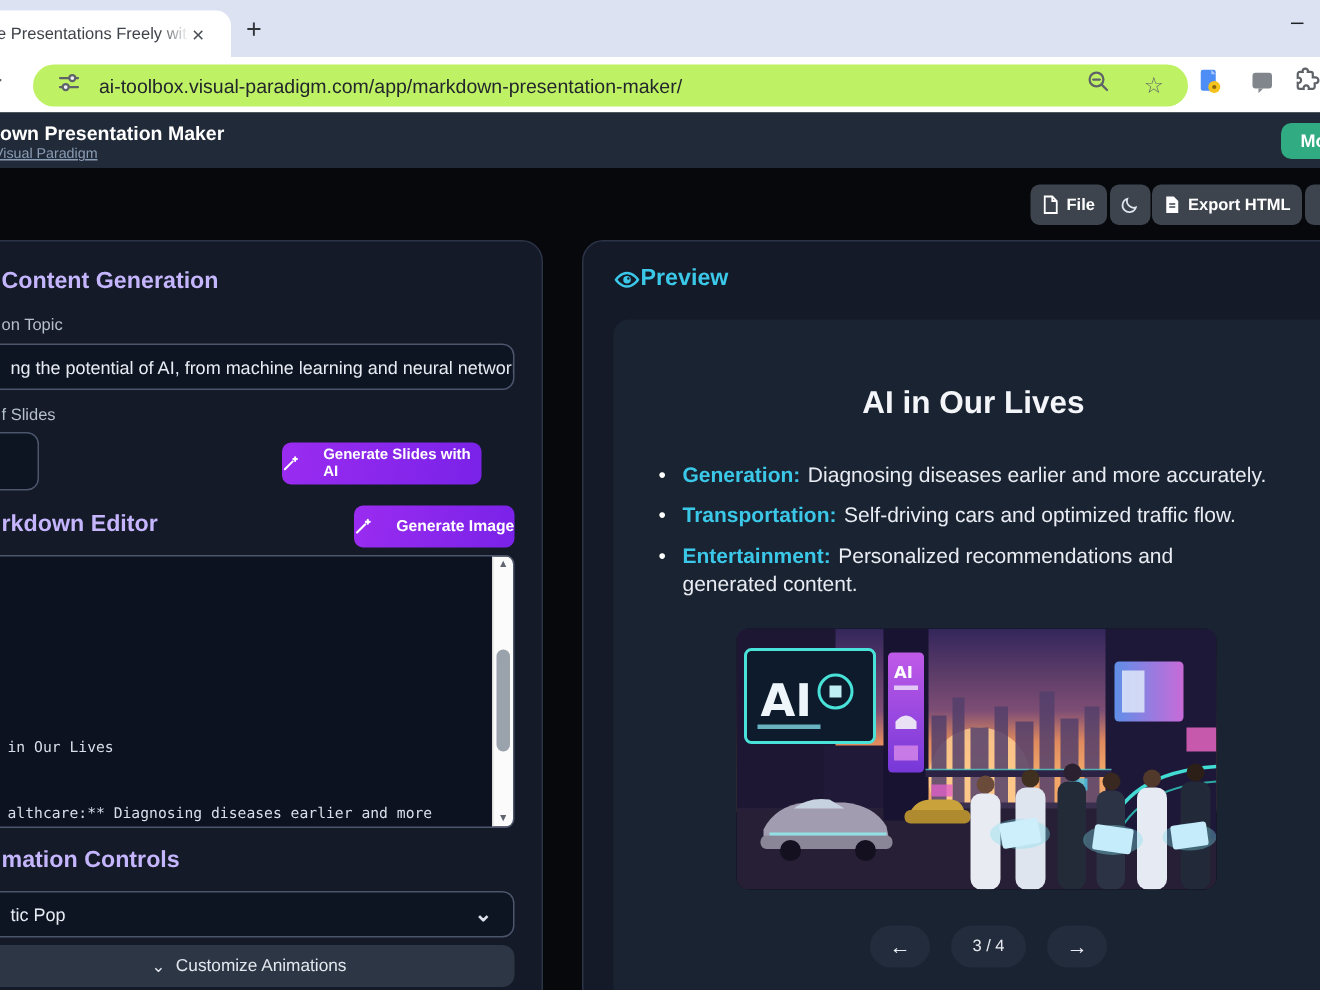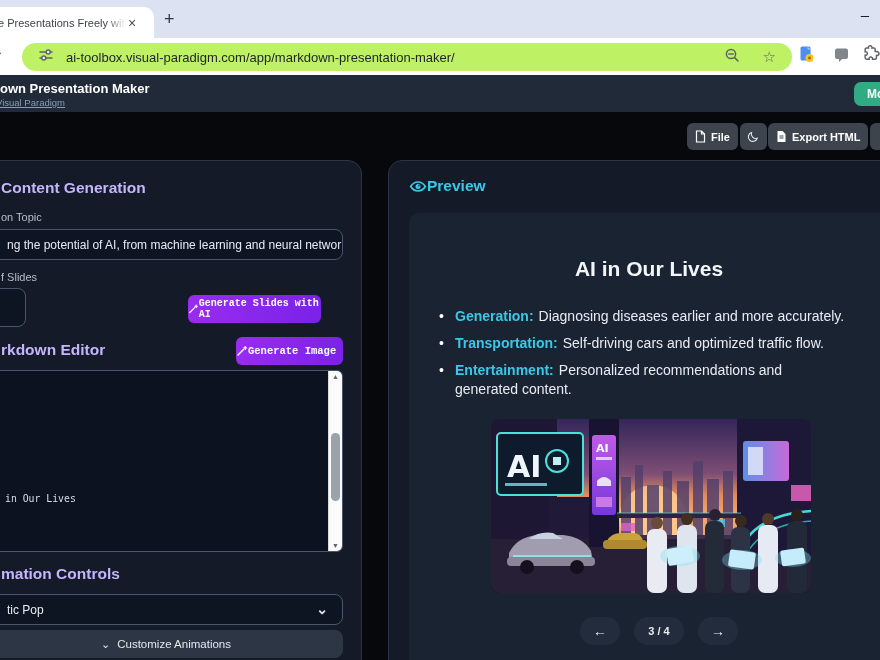--- a/index.html
+++ b/index.html
@@ -44,21 +44,21 @@
   .card { position:absolute; top:160px; background:#141a27; border:1px solid #2b3447; border-radius:14px; }
   .left-card  { left:-22px; width:384px; height:530px; }
   .right-card { left:388px; width:520px; height:530px; }
 
   .lc-h { position:absolute; color:#c4b5fd; font-weight:bold; font-size:15.5px; }
   .lc-label { position:absolute; color:#b6bfcd; font-size:11px; }
   .inputbox { position:absolute; left:-30px; width:394px; background:#0d1422; border:1px solid #4b556c;
               border-radius:8px; color:#e7ebf2; font-size:12px; display:flex; align-items:center; overflow:hidden; }
   .inputbox .v { margin-left:57px; white-space:nowrap; }
   .btn-purple { position:absolute; background:linear-gradient(100deg,#9a2cf0,#7a22e8); border-radius:6px;
-                color:#fff; font-weight:bold; display:flex; align-items:center; gap:0;font-family:Liberation Mono, monospace; }
+                color:#fff; font-weight:bold; display:flex; align-items:center; justify-content:center; gap:16px; }
 
   .editor { position:absolute; left:-30px; top:209px; width:394px; height:182px; background:#0c1220;
             border:1px solid #4b556c; border-radius:6px; overflow:hidden; }
   .code { position:absolute; left:55px; top:5px; font-family:"DejaVu Sans Mono",monospace;
           font-size:9.8px; line-height:14.5px; color:#d9dfe8; white-space:pre; }
   .code .ln { height:14.5px; }
   .sbar { position:absolute; right:0; top:0; bottom:0; width:14px; background:#fbfbfc; border-left:1px solid #dcdcdc; }
   .sb-arrow { position:absolute; left:0; width:100%; text-align:center; font-size:7px; color:#606670; }
   .sb-thumb { position:absolute; left:2px; width:9px; top:62px; height:68px; background:#9aa2ab; border-radius:5px; }
 
@@ -79,21 +79,21 @@
   .b-content { flex:1; }
   .b-label { color:#3bc8e8; font-weight:bold; margin-right:5px; }
   .b-text2 { display:block; }
   .slide-fig { position:absolute; left:82px; top:206px; width:320px; height:174px; border-radius:8px;
                overflow:hidden; background:#0c0f1a; }
   .slide-nav { position:absolute; left:0; top:404px; width:100%; display:flex; justify-content:center;
                gap:14px; transform:translateX(10px); }
   .nav-pill { height:28px; background:#232c3c; border-radius:14px; color:#e8ebf1; display:flex;
               align-items:center; justify-content:center; }
   .nav-arrow { width:40px; font-size:14px; }
-  .nav-count { width:50px; font-size:11px; font-weight:bold; }
+  .nav-count { width:50px; font-size:11px; font-weight:normal; }
 </style>
 </head>
 <body>
 
 <div class="screen">
 
   <div class="tabbar">
     <div class="tab">
       <span class="tab-title">e Presentations Freely with</span>
       <span class="tab-close">×</span>
@@ -204,20 +204,21 @@
           </g>
         </svg>
       <span>Generate Image</span>
     </div>
 
     <div class="editor">
       <div class="code">
         <div class="ln"></div>
         <div class="ln"></div>
         <div class="ln">in Our Lives</div>
+        <div class="ln">althcare:** Diagnosing diseases earlier and more</div>
         
         
         
         
         
         
         
         
       </div>
       <div class="sbar">

